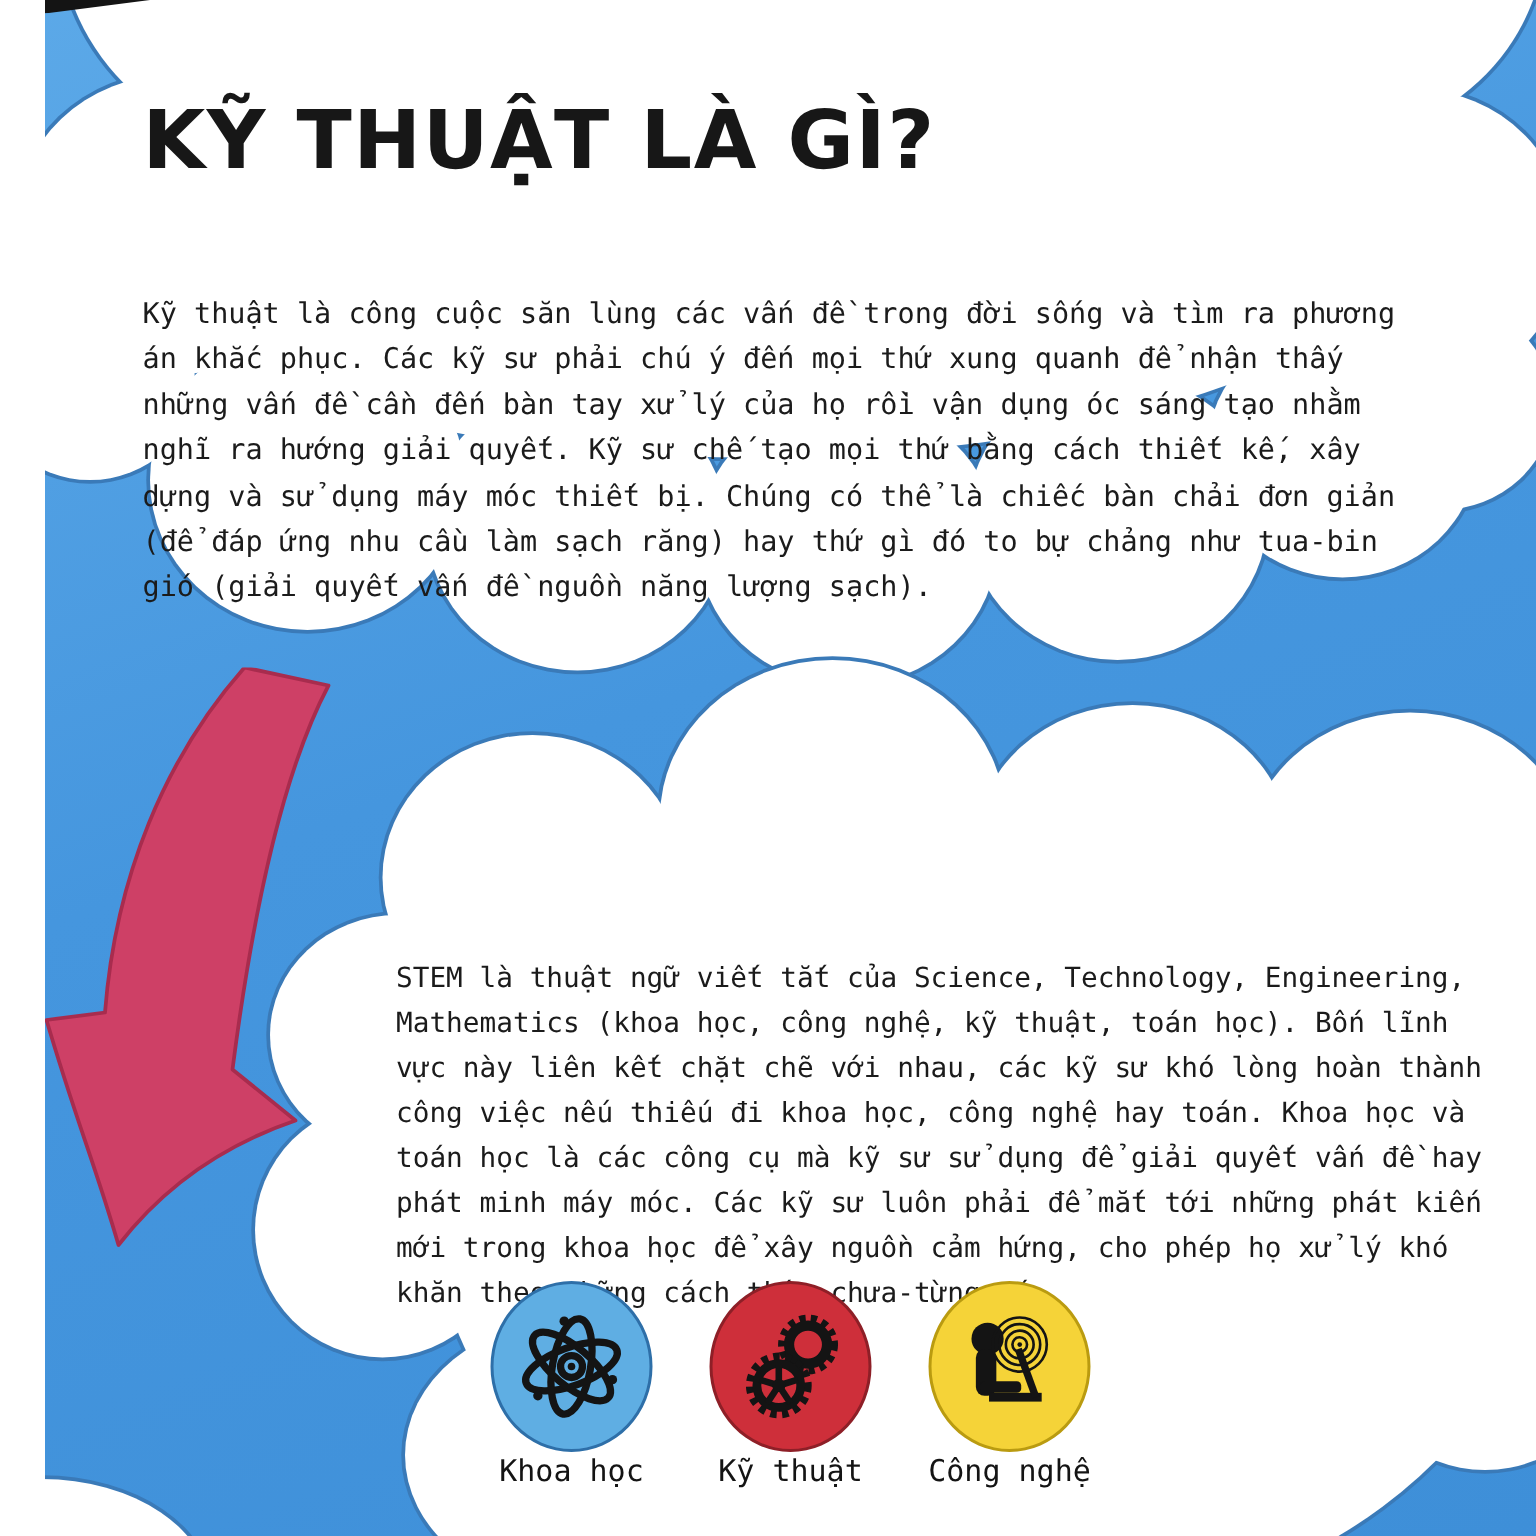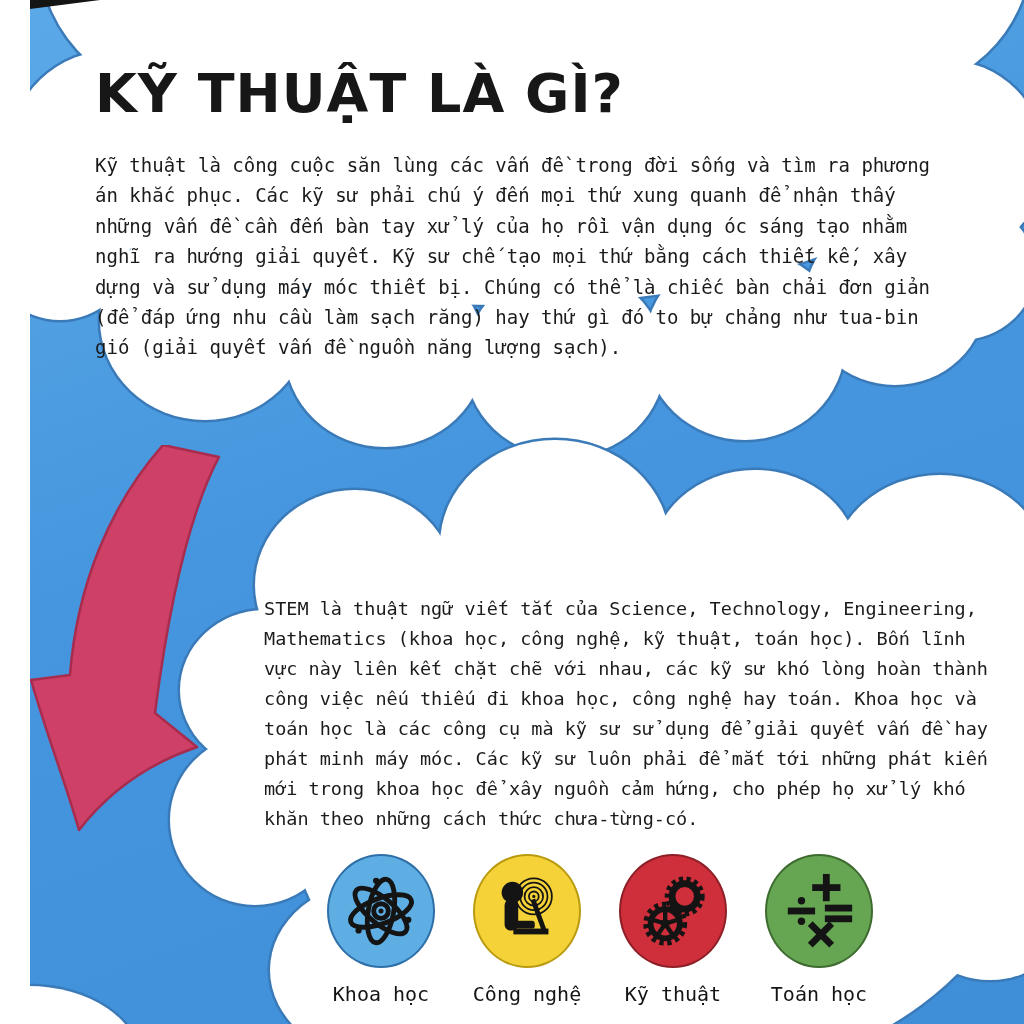--- a/index.html
+++ b/index.html
@@ -28,37 +28,37 @@
 
   .title{
     font-family:"DejaVu Sans","Liberation Sans",sans-serif;
     font-weight:700;letter-spacing:1px;color:#171717;
     white-space:nowrap;
     text-align:center;
   }
   #title1{left:95px;top:62px;font-size:54px;}
   #title2{left:263px;top:528px;font-size:54px;}
 
-  .body-text{font-size:19px;line-height:1.6;letter-spacing:0px;}
+  .body-text{font-size:19px;line-height:1.6;letter-spacing:0px;margin-top:44px;}
   #body1{left:95px;top:150px;width:845px;}
   #body2{left:264px;top:594px;width:730px;font-size:18.5px;line-height:1.62;}
 
   .cat-row{
     position:absolute;left:326px;top:854px;z-index:3;
     display:flex;gap:36px;
   }
   .cat{display:flex;flex-direction:column;align-items:center;width:110px;}
   .cat .circle{
     width:108px;height:114px;border-radius:50%;
     border:2.5px solid #333;
     display:flex;align-items:center;justify-content:center;
     box-sizing:border-box;
   }
   .cat .circle svg{display:block;}
-  .cat .label{margin-top:14px;font-size:20px;white-space:nowrap;color:#141414;}
+  .cat .label{font-size:20px;white-space:nowrap;color:#141414;}
 </style>
 </head>
 <body>
 
 <div class="page">
 
   <div class="arrow-wrap">
     <svg width="250" height="400" viewBox="0 0 250 400">
       <path id="arrow-path" d="M 148,0
            C 95,60 62,140 55,230
@@ -149,42 +149,20 @@
             <circle cx="-5" cy="-31" r="3.2"></circle>
             <circle cx="28" cy="9" r="3.2"></circle>
             <circle cx="-23" cy="20" r="3.2"></circle>
           </g>
         </svg>
       </div>
       <div class="label">Khoa học</div>
     </div>
 
     <div class="cat">
-      <div class="circle" style="background: rgb(245, 211, 56); border-color: rgb(186, 155, 16);">
-        <svg width="78" height="80" viewBox="0 0 80 80">
-          <g fill="#141414">
-            <circle cx="25" cy="21" r="11"></circle>
-            <rect x="17" y="28" width="14" height="32" rx="6"></rect>
-            <rect x="20" y="50" width="28" height="8" rx="3"></rect>
-            <rect x="26" y="58" width="36" height="6"></rect>
-          </g>
-          <line x1="58" y1="61" x2="46" y2="28" stroke="#141414" stroke-width="5"></line>
-          <g stroke="#141414" stroke-width="1.8" fill="none">
-            <circle cx="47" cy="25" r="5"></circle>
-            <circle cx="47" cy="25" r="9.5"></circle>
-            <circle cx="47" cy="25" r="14"></circle>
-            <circle cx="47" cy="25" r="18.5"></circle>
-          </g>
-          <circle cx="47" cy="25" r="1.6" fill="#141414"></circle>
-        </svg>
-      </div>
-      <div class="label">Công nghệ</div>
-    </div>
-
-    <div class="cat">
       <div class="circle" style="background: rgb(206, 47, 58); border-color: rgb(142, 31, 39);">
         <svg width="78" height="80" viewBox="0 0 80 80">
           <g stroke="#141414" fill="none">
             <circle cx="52" cy="25" r="17" stroke-width="7" stroke-dasharray="4 3.4"></circle>
             <circle cx="52" cy="25" r="13" stroke-width="7"></circle>
             <circle cx="32" cy="53" r="19" stroke-width="7" stroke-dasharray="4.2 3.6"></circle>
             <circle cx="32" cy="53" r="15" stroke-width="6"></circle>
             <g stroke-width="4.5">
               <line x1="32" y1="53" x2="32" y2="39"></line>
               <line x1="32" y1="53" x2="45" y2="49"></line>
@@ -193,35 +171,39 @@
               <line x1="32" y1="53" x2="19" y2="49"></line>
             </g>
           </g>
           <circle cx="32" cy="53" r="4.5" fill="#141414"></circle>
         </svg>
       </div>
       <div class="label">Kỹ thuật</div>
     </div>
 
     <div class="cat">
-      <div class="circle" style="background: rgb(102, 166, 83); border-color: rgb(62, 107, 47);">
+      <div class="circle" style="background: rgb(245, 211, 56); border-color: rgb(186, 155, 16);">
         <svg width="78" height="80" viewBox="0 0 80 80">
-          <g stroke="#141414" stroke-width="7">
-            <line x1="33" y1="16" x2="62" y2="16"></line>
-            <line x1="47.5" y1="2" x2="47.5" y2="30"></line>
-            <line x1="8" y1="40" x2="36" y2="40"></line>
-            <line x1="46" y1="37" x2="74" y2="37"></line>
-            <line x1="46" y1="48" x2="74" y2="48"></line>
-            <line x1="31" y1="53" x2="53" y2="75"></line>
-            <line x1="53" y1="53" x2="31" y2="75"></line>
-          </g>
-          <circle cx="22" cy="29.5" r="3.8" fill="#141414"></circle>
-          <circle cx="22" cy="50.5" r="3.8" fill="#141414"></circle>
+          <g fill="#141414">
+            <circle cx="25" cy="21" r="11"></circle>
+            <rect x="17" y="28" width="14" height="32" rx="6"></rect>
+            <rect x="20" y="50" width="28" height="8" rx="3"></rect>
+            <rect x="26" y="58" width="36" height="6"></rect>
+          </g>
+          <line x1="58" y1="61" x2="46" y2="28" stroke="#141414" stroke-width="5"></line>
+          <g stroke="#141414" stroke-width="1.8" fill="none">
+            <circle cx="47" cy="25" r="5"></circle>
+            <circle cx="47" cy="25" r="9.5"></circle>
+            <circle cx="47" cy="25" r="14"></circle>
+            <circle cx="47" cy="25" r="18.5"></circle>
+          </g>
+          <circle cx="47" cy="25" r="1.6" fill="#141414"></circle>
         </svg>
       </div>
-      <div class="label">Toán học</div>
-    </div>
+      <div class="label">Công nghệ</div>
+    </div>
+
 
   </div>
 
   <div class="left-strip"></div>
   <div class="top-sliver"></div>
 </div>
 
 </body></html>

